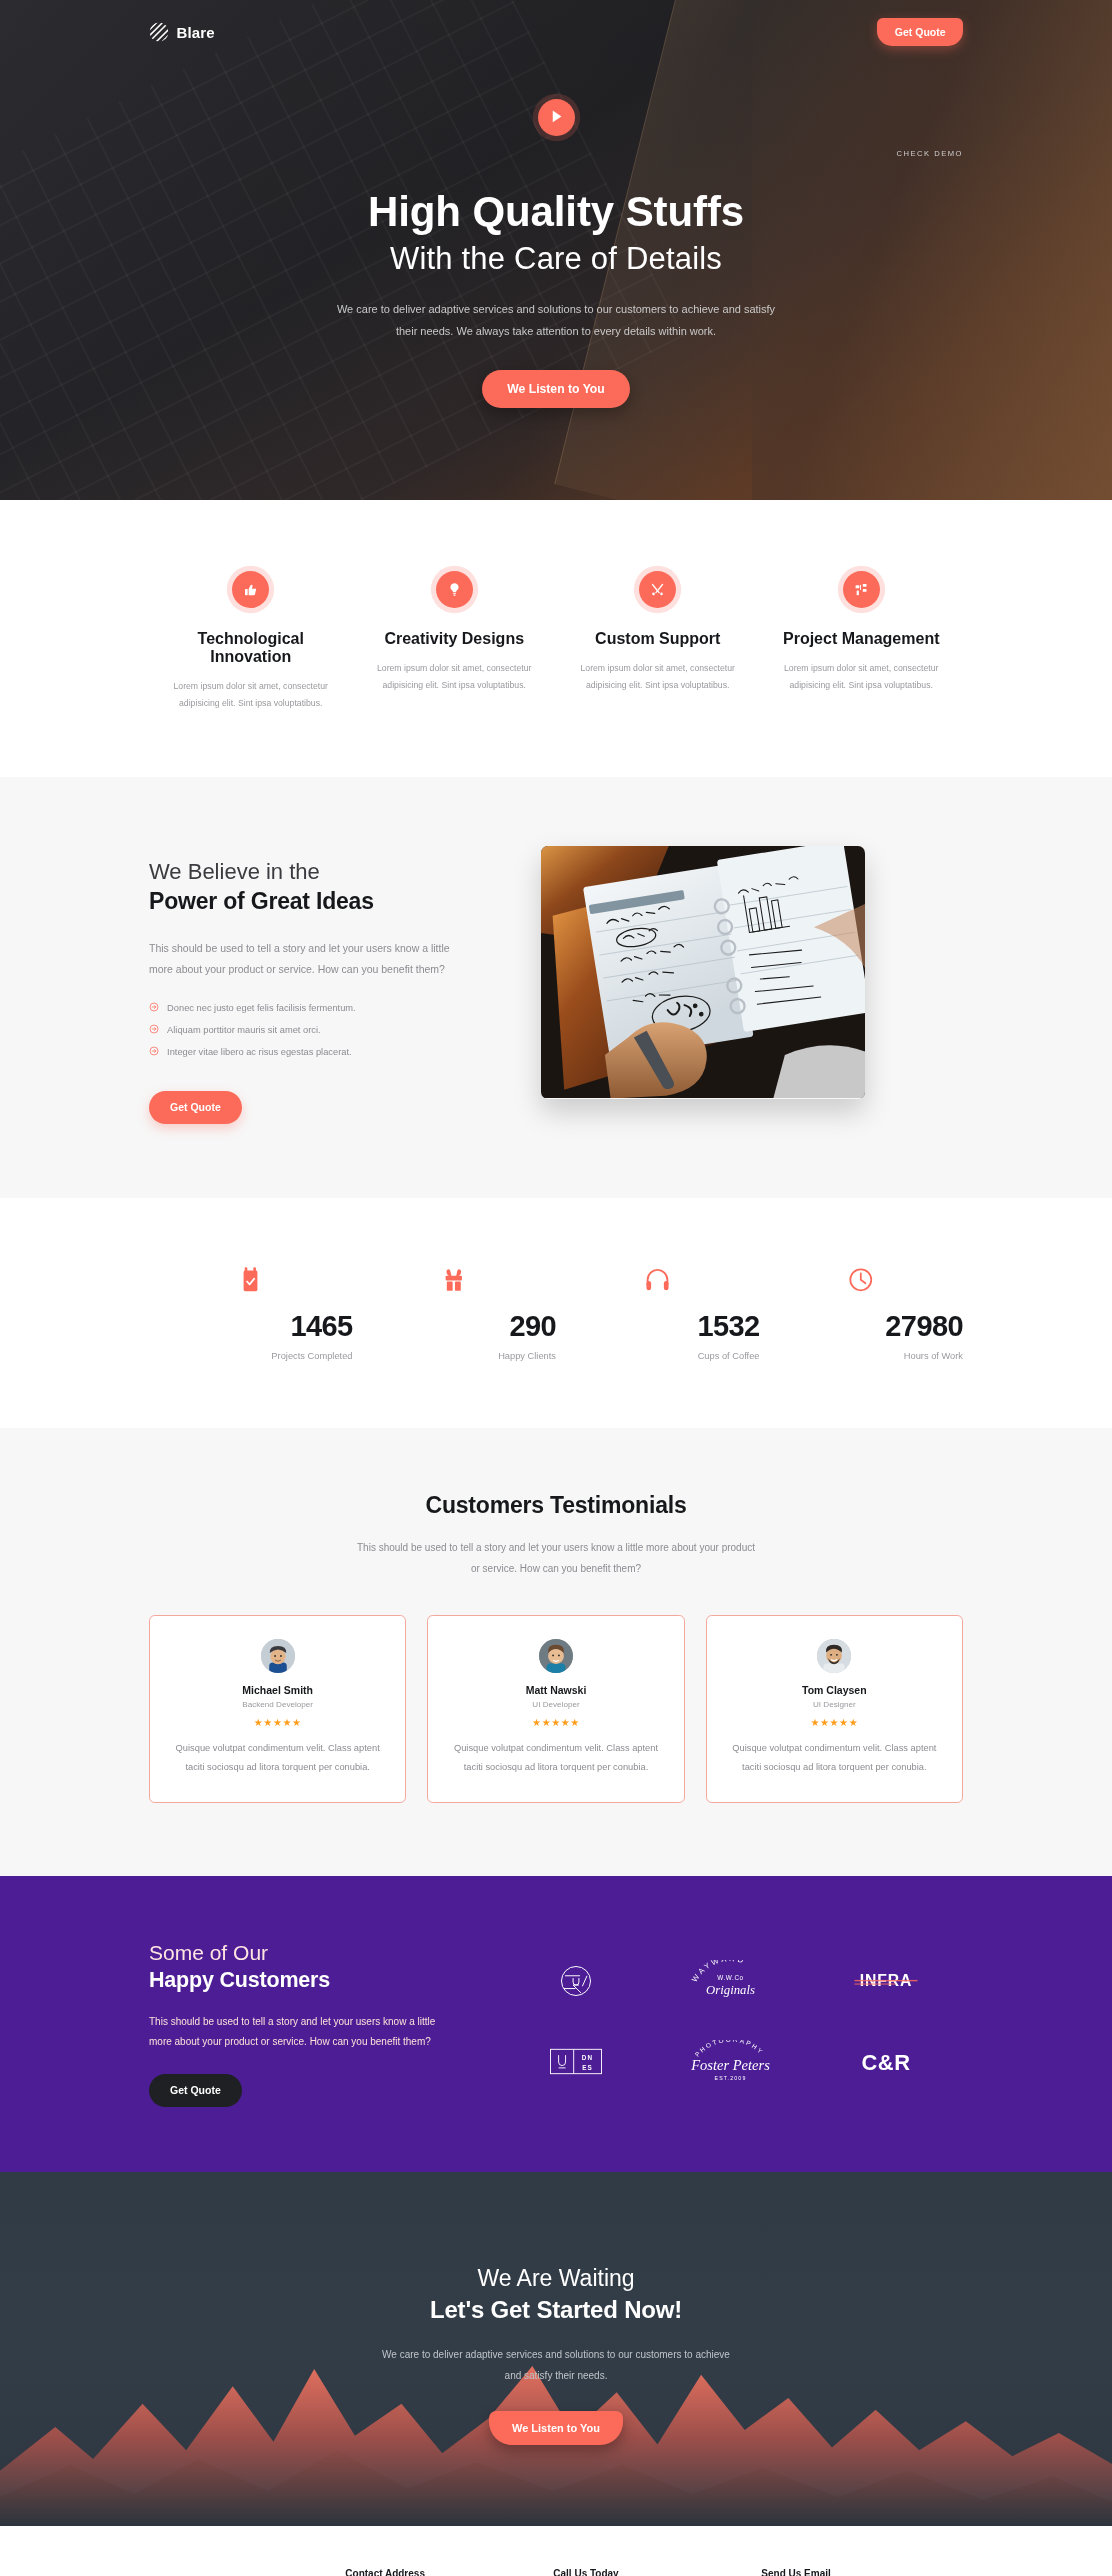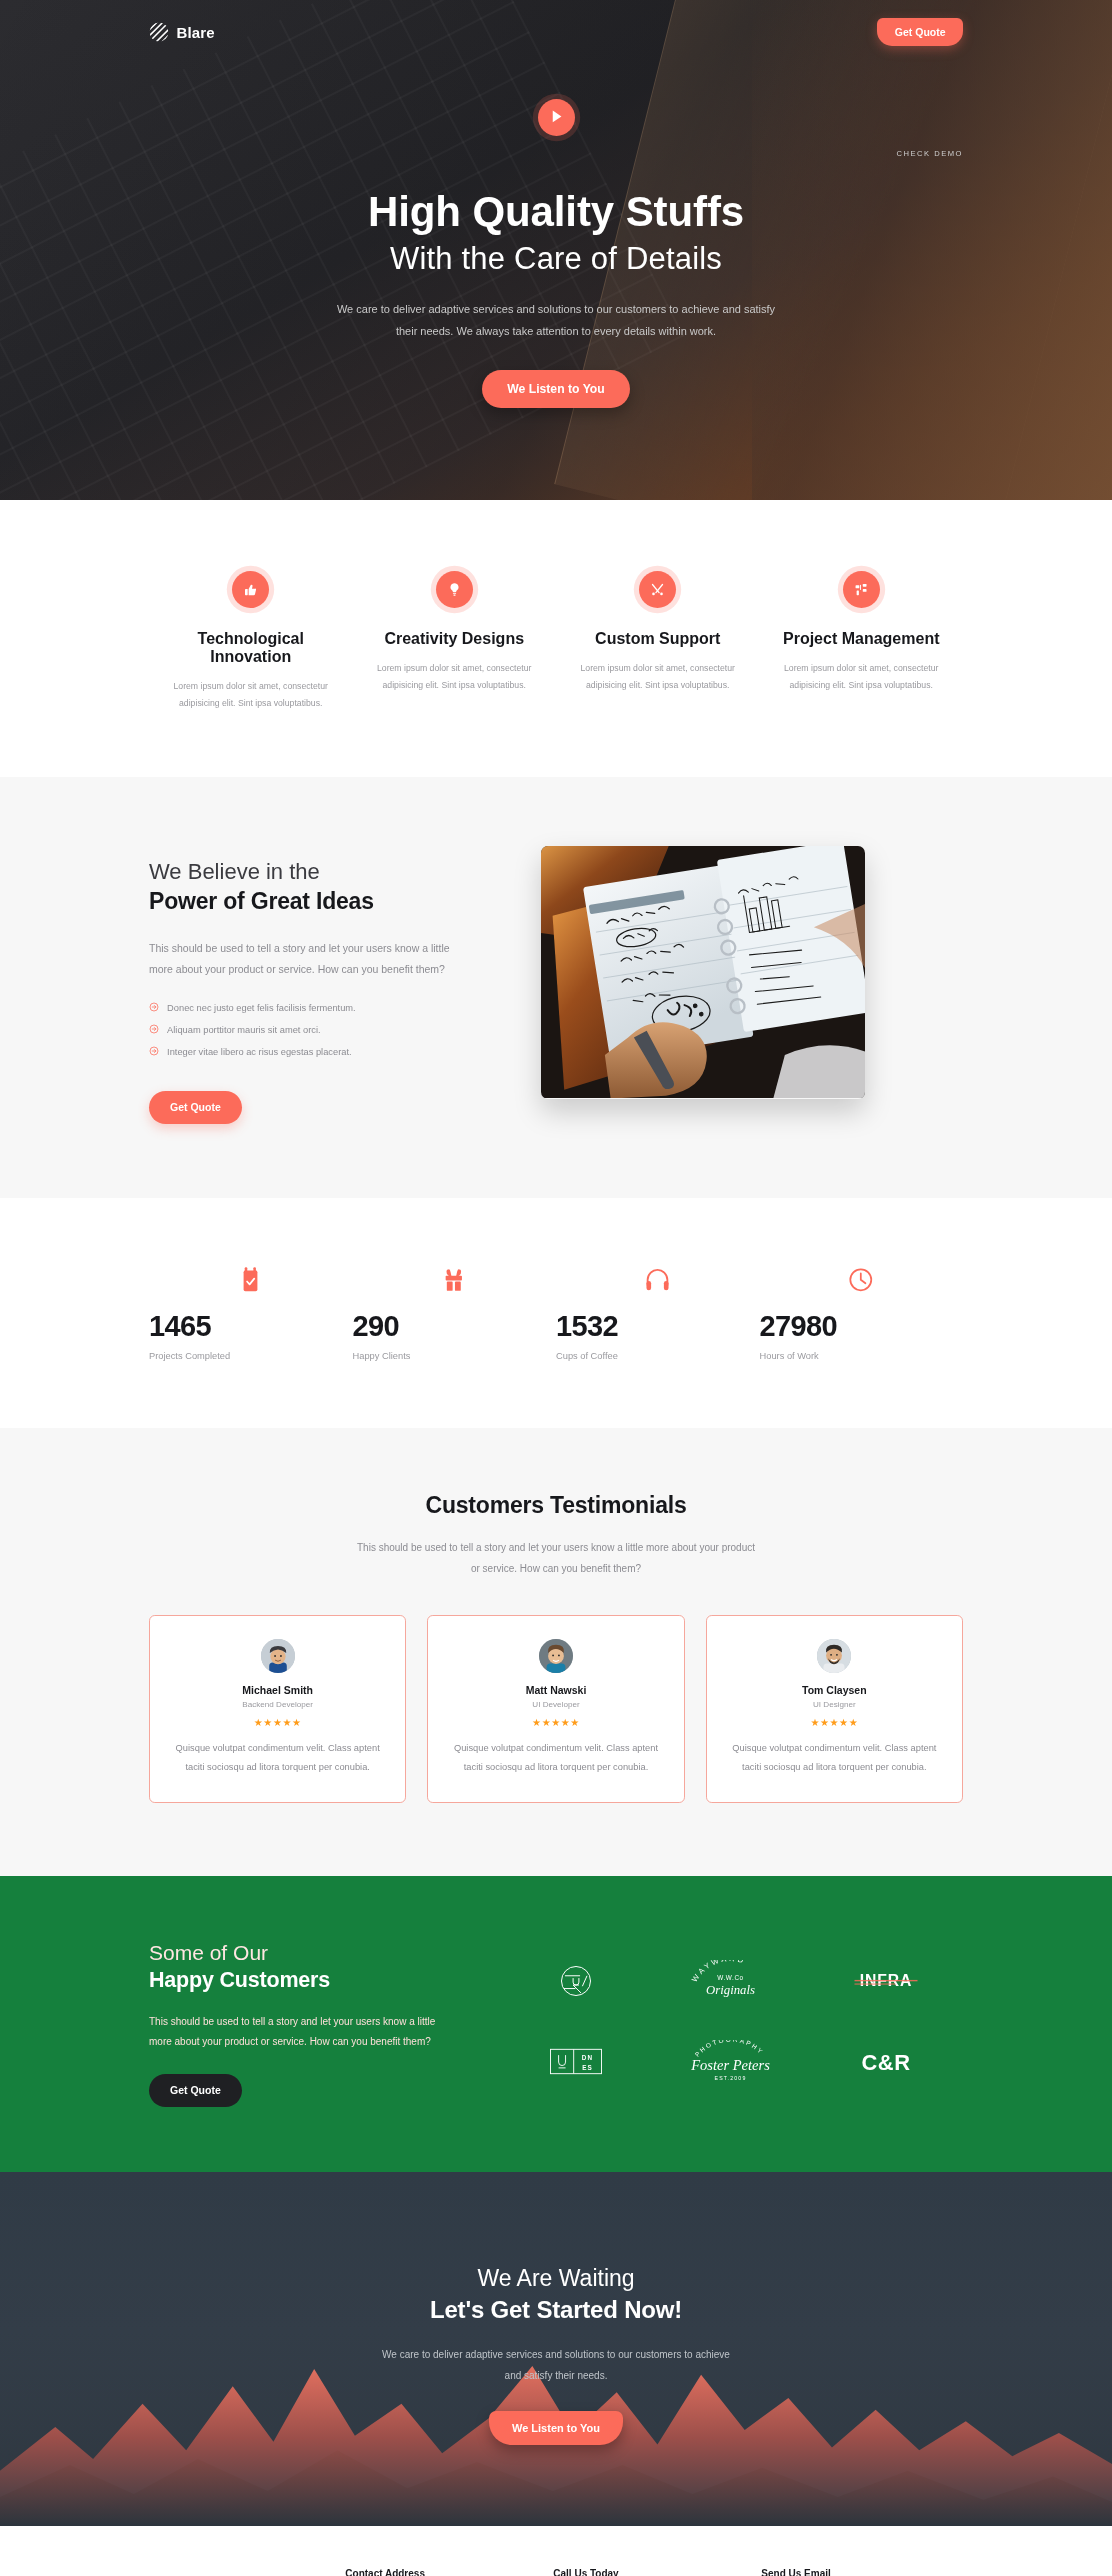--- a/index.html
+++ b/index.html
@@ -132,21 +132,21 @@
   }
   .ideas-photo {
     width:324px; height:253px; border-radius:7px; overflow:hidden;
     box-shadow:0 12.8px 28px rgba(0,0,0,.18); position:relative; flex:none;
   }
   .photo-bg { position:absolute; inset:0; }
 
   
   .counters { background:#fff; padding:65px 0 67px; }
   .cnt-grid { display:grid; grid-template-columns:repeat(4,1fr); }
-  .cnt { text-align:left; }
+  .cnt { text-align:right; }
   .cnt-ico { color:#fc6b5a; height:33px; display:flex; align-items:center; justify-content:center; }
   .cnt-num {
     font-size:29px; font-weight:800; color:#17181c; margin-top:14px; letter-spacing:-0.6px;
   }
   .cnt-label { margin-top:8.1px; font-size:9.3px; color:#9a9a9f; }
 
   
   .testi { background:#f7f7f7; padding:63px 0 73px; }
   .sec-head { text-align:center; }
   .sec-head .kicker { font-size:22px; }
@@ -165,21 +165,21 @@
   .avatar {
     width:34px; height:34px; border-radius:50%; margin:0 auto 10.5px;
     overflow:hidden; position:relative; background:#b9c2ca;
   }
   .tname { font-size:10.5px; font-weight:700; color:#17181c; }
   .trole { font-size:8.1px; color:#9a9a9f; margin-top:4.1px; }
   .stars { color:#ff9c1a; font-size:10px; letter-spacing:0.6px; margin:8.1px 0 11.6px; }
   .ttext { font-size:9.3px; line-height:2.0; color:#8c8c92; }
 
   
-  .clients { background:#15803d; padding:63px 0 65px; color:#fff; }
+  .clients { background:#4c1d95; padding:63px 0 65px; color:#fff; }
   .cli-row { display:flex; gap:35px; align-items:flex-start; }
   .cli-left { width:314px; }
   .cli-left .kicker { color:#ffe6e2; font-size:21px; }
   .cli-left .headline { color:#fff; font-size:21.5px; }
   .cli-desc { margin-top:17.4px; font-size:10px; line-height:2.0; color:#ffe0da; max-width:298px; }
   .btn-quote-dark {
     margin-top:22px; background:#1f2023; color:#fff;
     font-size:10.5px; padding:10.5px 21px; border-radius:23px;
   }
   .cli-logos {

